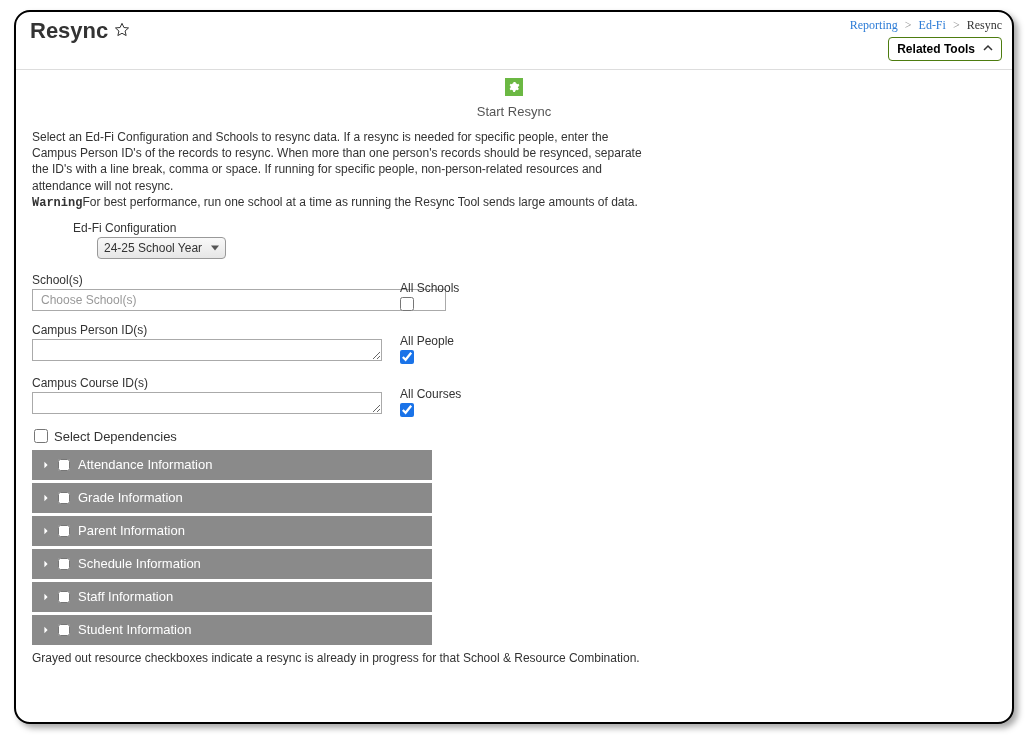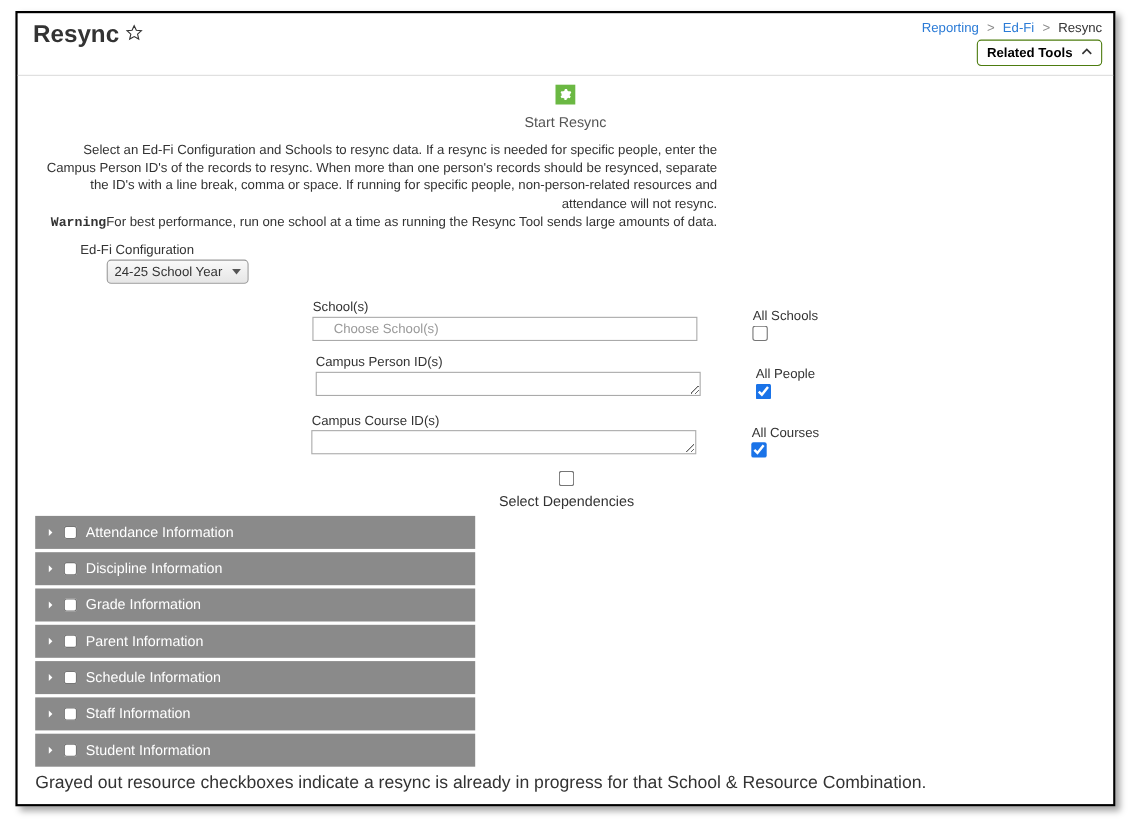--- a/index.html
+++ b/index.html
@@ -1,53 +1,53 @@
 <!DOCTYPE html>
 <html><head>
   <meta charset="utf-8">
   <style>
     * { box-sizing: border-box; margin: 0; padding: 0; }
     body { font-family: Arial, Helvetica, sans-serif; font-size: 12px; color: #333; background: #fff; }
     .page-wrap { width: 1028px; height: 748px; position: relative; background: #fff; padding: 10px 0 0 0; }
-    .inner-frame { width: 1000px; margin: 0 auto; border: 2px solid #000; border-radius: 0; box-shadow: 4px 4px 6px rgba(0,0,0,0.35); background: #fff; min-height: 714px; position: relative; }
+    .inner-frame { width: 1000px; margin: 0 auto; border: 2px solid #000; border-radius: 16px; box-shadow: 4px 4px 6px rgba(0,0,0,0.35); background: #fff; min-height: 714px; position: relative; }
     .header-row { display: flex; align-items: flex-start; justify-content: space-between; padding: 6px 10px 2px 14px; }
     .title-block { display: flex; align-items: center; gap: 6px; }
     .page-title { font-size: 22px; font-weight: 700; color: #333; }
     .star-icon svg { width: 16px; height: 16px; stroke: #333; fill: none; }
     .right-head { display: flex; flex-direction: column; align-items: flex-end; gap: 4px; }
-    .breadcrumb { font-size: 12px; color: #333; }
+    .breadcrumb { font-size: 12px; color: #333; font-family: Liberation Serif, serif; }
     .breadcrumb a { color: #2b7bd6; text-decoration: none; }
     .bc-sep { color: #888; margin: 0 4px; }
     .related-tools-btn { border: 1px solid #4d7c0f; border-radius: 4px; background: #fff; padding: 4px 8px; font-size: 12px; display: flex; align-items: center; gap: 8px; cursor: pointer; font-weight: 700; }
     .related-tools-btn .chev svg { width: 10px; height: 10px; stroke: #333; fill: none; }
     .divider-line { border: none; border-top: 1px solid #ddd; margin: 6px 0 8px 0; }
     .content { padding: 0 16px 10px 16px; }
     .start-row { display: flex; align-items: center; gap: 8px; margin: 2px 0 10px 0; flex-direction: column; }
     .gear-badge { width: 18px; height: 18px; background: #6bb843; display: flex; align-items: center; justify-content: center; }
     .gear-badge svg { width: 12px; height: 12px; fill: #fff; }
     .start-label { font-size: 13px; color: #555; }
-    .intro { font-size: 12px; line-height: 1.35; margin-bottom: 10px; max-width: 620px; text-align: right; }
+    .intro { font-size: 12px; line-height: 1.35; margin-bottom: 10px; max-width: 620px; }
     .intro .warn { font-weight: 700; font-family: Liberation Mono, monospace; }
     .field-block { margin-bottom: 14px; margin-left: 41px; }
     .field-label { font-size: 12px; color: #333; margin-bottom: 2px; display: block; }
     .ef-select { appearance: none; border: 1px solid #999; border-radius: 4px; background: linear-gradient(#f9f9f9,#e6e6e6); padding: 3px 22px 3px 6px; font-size: 12px; color: #333; position: relative; }
     .select-wrap { position: relative; display: inline-block; padding-left: 24px; }
     .select-wrap::after { content: ""; position: absolute; right: 7px; top: 50%; transform: translateY(-50%); border-left: 4px solid transparent; border-right: 4px solid transparent; border-top: 5px solid #555; pointer-events: none; }
-    .row-pair { display: flex; align-items: flex-end; gap: 40px; margin-bottom: 12px; justify-content: center; }
+    .row-pair { display: flex; align-items: flex-end; gap: 8px; margin-bottom: 12px; }
     .left-col { width: 360px; }
-    .input-box { width: 350px; height: 22px; border: 1px solid #aaa; background: #fff; padding: 3px 18px; font-size: 12px; color: #999; }
+    .input-box { width: 414px; height: 22px; border: 1px solid #aaa; background: #fff; padding: 3px 8px; font-size: 12px; color: #999; }
     .input-box::placeholder { color: #999; }
     .textarea-box { width: 350px; height: 22px; border: 1px solid #aaa; background: #fff; resize: both; font-family: inherit; font-size: 12px; padding: 2px 4px; }
     .right-check { display: flex; flex-direction: column; align-items: flex-start; gap: 2px; font-size: 12px; }
     .chk { width: 14px; height: 14px; accent-color: #1a73e8; }
-    .dep-row { display: flex; align-items: center; gap: 6px; margin: 10px 0 6px 2px; font-size: 13px; flex-direction: column; }
+    .dep-row { display: flex; align-items: center; gap: 6px; margin: 10px 0 6px 2px; font-size: 13px; }
     .acc-item { width: 400px; height: 30px; background: #8a8a8a; color: #fff; display: flex; align-items: center; gap: 8px; padding: 0 10px; margin-bottom: 3px; font-size: 13px; }
     .acc-arrow svg { width: 8px; height: 8px; fill: #fff; }
     .acc-chk { width: 12px; height: 12px; accent-color: #fff; }
-    .footnote { font-size: 16px; color: #333; margin-top: 6px; }
+    .footnote { font-size: 12px; color: #333; margin-top: 6px; }
     input[type="checkbox"] { cursor: pointer; }
   </style>
 </head>
 <body>
 
 <div class="page-wrap">
   <div class="inner-frame">
 
     <div class="header-row">
       <div class="title-block">
@@ -149,27 +149,20 @@
                 <path d="M3 1 L7 5 L3 9 Z"></path>
               </svg></span>
             <input type="checkbox" class="acc-chk" style="">
             <span>Attendance Information</span>
           </div>
           <div class="acc-item">
             <span class="acc-arrow"><svg viewBox="0 0 10 10">
                 <path d="M3 1 L7 5 L3 9 Z"></path>
               </svg></span>
             <input type="checkbox" class="acc-chk" style="">
-            <span>Discipline Information</span>
-          </div>
-          <div class="acc-item">
-            <span class="acc-arrow"><svg viewBox="0 0 10 10">
-                <path d="M3 1 L7 5 L3 9 Z"></path>
-              </svg></span>
-            <input type="checkbox" class="acc-chk" style="">
             <span>Grade Information</span>
           </div>
           <div class="acc-item">
             <span class="acc-arrow"><svg viewBox="0 0 10 10">
                 <path d="M3 1 L7 5 L3 9 Z"></path>
               </svg></span>
             <input type="checkbox" class="acc-chk" style="">
             <span>Parent Information</span>
           </div>
           <div class="acc-item">

